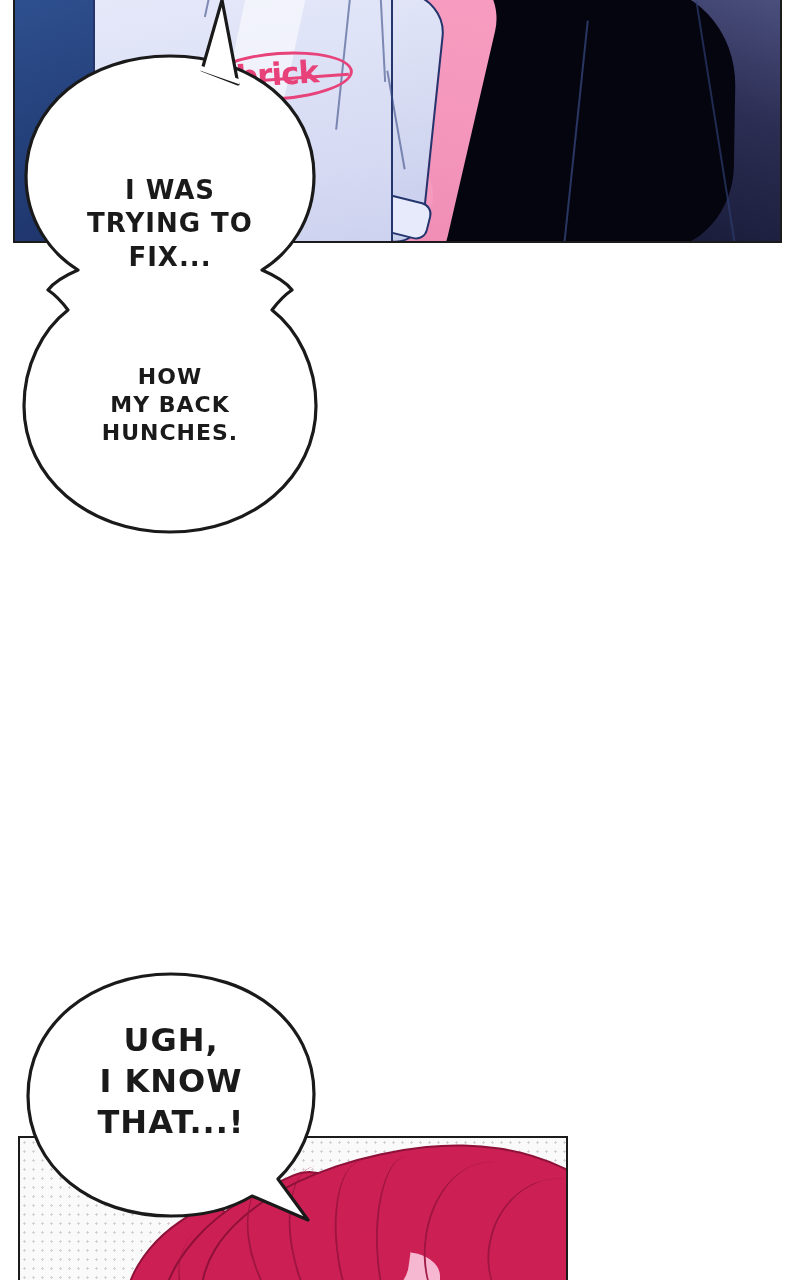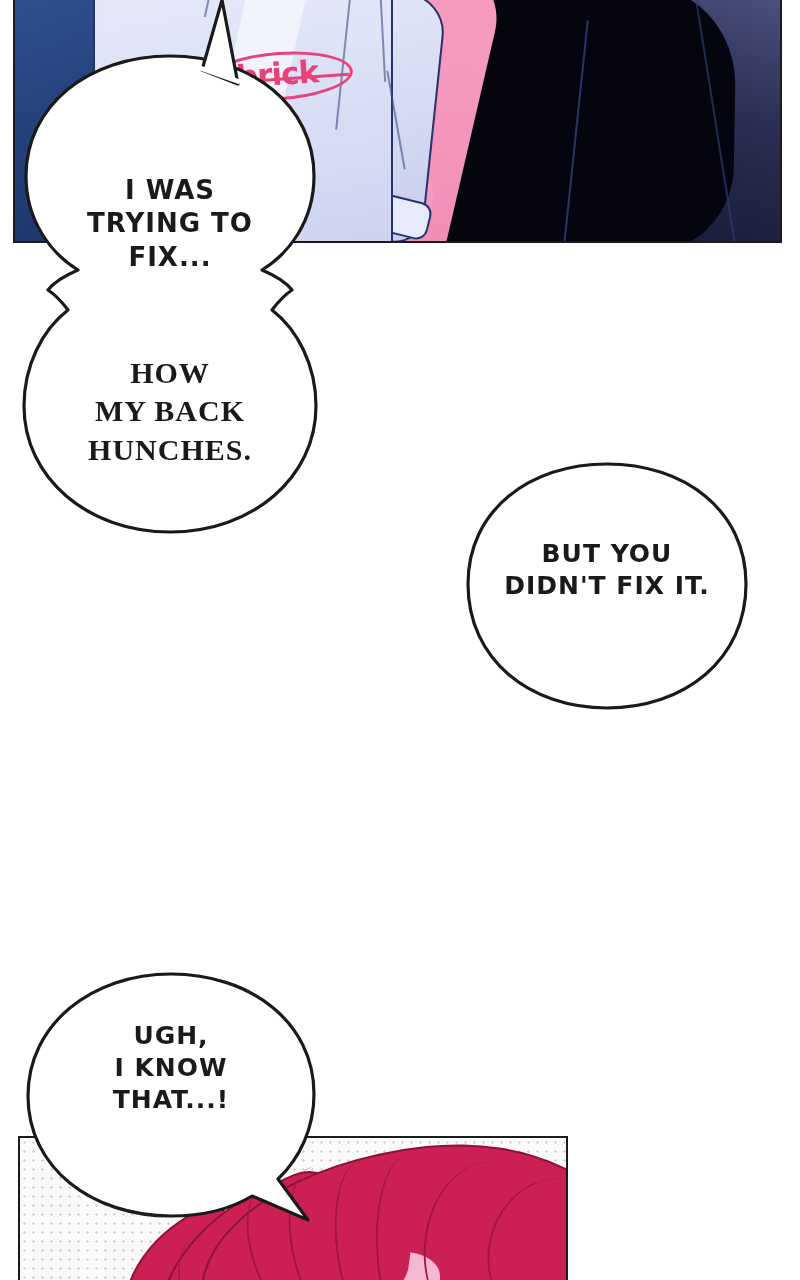--- a/index.html
+++ b/index.html
@@ -233,23 +233,22 @@
     width: 292px;
     height: 480px;
   }
   .bubble-double svg { display:block; width: 292px; height: 480px; overflow: visible; }
   .b1-text {
     top: 84px;
     font-size: 26px;
     margin-top: 36px;
   }
   .b2-text {
-    top: 300px;
-    font-size: 30px;
-    font-family: Liberation Serif, serif;
+    top: 309px;
+    font-size: 22px;
   }
 
   
   .bubble-3 {
     position: absolute;
     left: 466px;
     top: 462px;
     width: 282px;
     height: 248px;
   }
@@ -263,21 +262,21 @@
   .bubble-4 {
     position: absolute;
     left: 26px;
     top: 972px;
     width: 290px;
     height: 250px;
   }
   .bubble-4 svg { display:block; width: 290px; height: 250px; overflow: visible; }
   .b4-text {
     top: 48px;
-    font-size: 25px;
+    font-size: 32px;
   }
 
   
   .panel-bottom {
     position: absolute;
     left: 18px;
     top: 1136px;
     width: 550px;
     height: 144px;
     overflow: hidden;
@@ -415,32 +414,20 @@
       <path d="M176,14 L216,28" stroke="#ffffff" stroke-width="5"></path>
     </svg>
     <div class="bubble-text b1-text">I WAS
 TRYING TO
 FIX...</div>
     <div class="bubble-text b2-text">HOW
 MY BACK
 HUNCHES.</div>
   </div>
 
-  <div class="bubble-3">
-    <svg viewBox="0 0 282 248" xmlns="http://www.w3.org/2000/svg" aria-hidden="true">
-      <path d="
-        M141,2
-        C 218,2 280,48 280,122
-        C 280,198 218,246 141,246
-        C 64,246 2,198 2,122
-        C 2,48 64,2 141,2 Z" fill="#ffffff" stroke="#1a1a1a" stroke-width="3.2" stroke-linejoin="round"></path>
-    </svg>
-    <div class="bubble-text b3-text">BUT YOU
-DIDN'T FIX IT.</div>
-  </div>
 
   <div class="panel-bottom">
     <div class="hair-left-thin"></div>
     <div class="hair-left-lock"></div>
     <div class="hair-main"></div>
 
     <div class="face-pink"></div>
     <div class="hair-over-face"></div>
 
     <div class="strand s1"></div>

